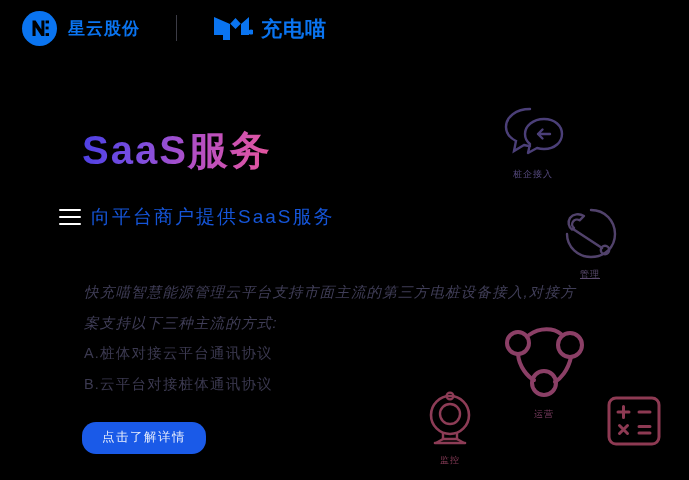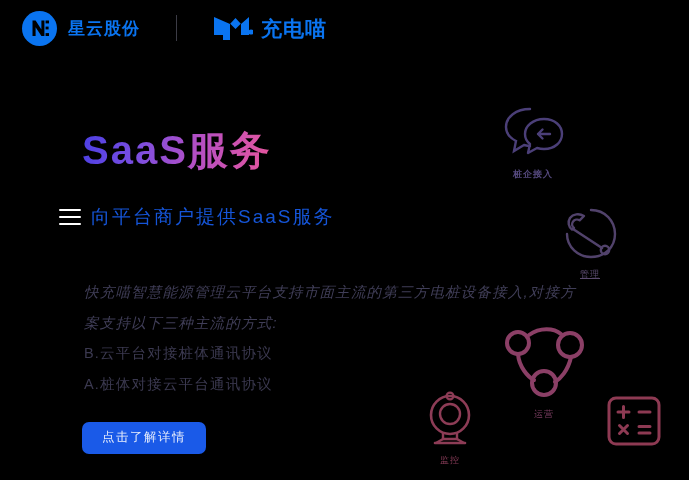--- a/index.html
+++ b/index.html
@@ -66,39 +66,39 @@
     font-size:14.5px; line-height:31px; color:#403e58; letter-spacing:1.2px;font-style:italic;
   }
   #hero-list {
     position:absolute; left:84px; top:338px; width:400px;
     font-size:14.5px; line-height:31px; color:#3b3950; letter-spacing:1.2px;
     list-style:none;
   }
 
   #cta-button {
     position:absolute; left:82px; top:422px;
-    padding:7px 20px 8px; border-radius:7px;
+    padding:7px 20px 8px; border-radius:14px;
     background:#1a5ae8; border:none; color:#e8eefc;
     font-size:12.5px; letter-spacing:1.5px;
     font-family:"Liberation Sans","DejaVu Sans",sans-serif;
     cursor:pointer; white-space:nowrap;
   }
 
   
   .feature {
     position:absolute; display:flex; flex-direction:column;
     align-items:center; justify-content:flex-start;
   }
   .feature .glyph { display:block; }
   .feature .caption {
     margin-top:3px; font-size:9px; letter-spacing:1px; white-space:nowrap;
   }
 
   #feature-access   { left:500px; top:103px; }
-  #feature-access   .caption { color:#55497e;font-weight:bold; }
+  #feature-access   .caption { color:#55497e; }
   #feature-manage   { left:561px; top:207px; }
   #feature-manage   .caption { color:#5a4a6e;text-decoration:underline; }
   #feature-operate  { left:498px; top:323px;font-family:Liberation Serif, serif; }
   #feature-operate  .caption { color:#7d3f63; }
   #feature-monitor  { left:424px; top:389px; }
   #feature-monitor  .caption { color:#863b57;text-align:center; }
   #feature-settle   { left:604px; top:394px;gap:24px; }
   #feature-settle   .caption { color:#8a3a55; }
 </style>
 </head>
@@ -139,22 +139,22 @@
     <span></span>
       <span></span>
       <span></span>
   </div>
   <div id="hero-subtitle">向平台商户提供SaaS服务</div>
 </div>
 
 <p id="hero-body">快充喵智慧能源管理云平台支持市面主流的第三方电桩设备接入,对接方案支持以下三种主流的方式:</p>
 
 <ul id="hero-list">
+  <li>A.桩体对接云平台通讯协议</li>
   <li>B.云平台对接桩体通讯协议</li>
-  <li>A.桩体对接云平台通讯协议</li>
 </ul>
 
 <button id="cta-button">点击了解详情</button>
 
 <div class="feature" id="feature-access">
   <span class="glyph">
     <svg width="66" height="58" viewBox="0 0 66 58" aria-hidden="true">
       <path d="M30 6 C16 6 6 14 6 24 C6 30 10 35 16 38 L14 48 L24 42 C26 42.5 28 43 30 43" fill="none" stroke="#4b3f78" stroke-width="2.4" stroke-linecap="round"></path>
       <path d="M44 16 C55 16 62 23 62 31 C62 39 55 46 44 46 C41 46 39 45.6 37 45 L28 50 L30 41
                C26 38 25 34.6 25 31 C25 23 33 16 44 16 Z" fill="none" stroke="#4b3f78" stroke-width="2.4" stroke-linejoin="round"></path>

